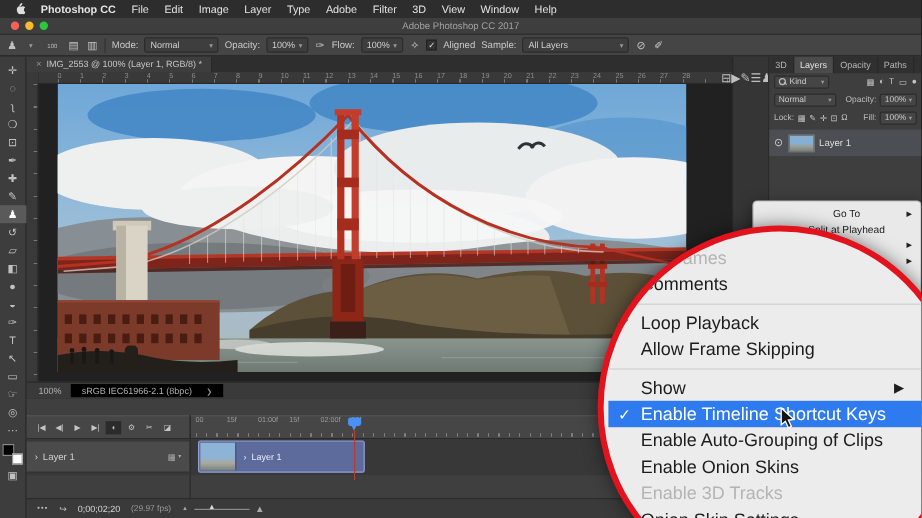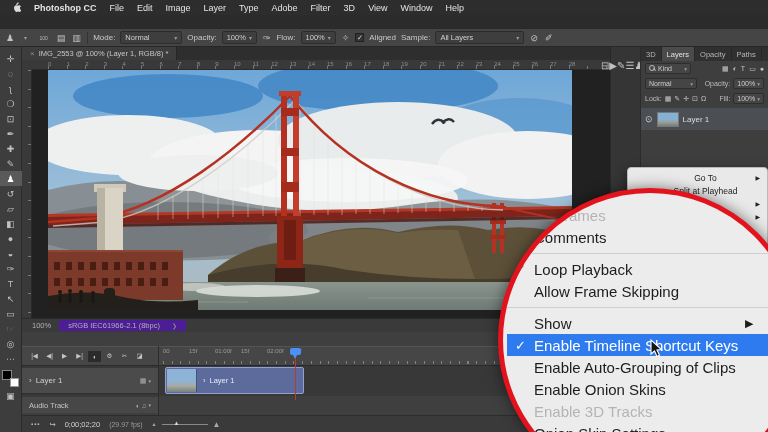--- a/index.html
+++ b/index.html
@@ -57,21 +57,21 @@
     background:repeating-linear-gradient(90deg,#777 0 1px,transparent 1px 18.6px);}
   .vruler{position:absolute;left:0;top:23px;width:10px;height:248px;background:#393939;
     border-right:1px solid #2a2a2a;}
   .vruler::after{content:"";position:absolute;top:0;bottom:0;right:0;width:3px;
     background:repeating-linear-gradient(#777 0 1px,transparent 1px 18.6px);}
   .photo{position:absolute;left:26px;top:23px;width:524px;height:240px;}
   .photo svg{display:block;}
   .docstatus{position:absolute;left:0;top:271px;width:588px;height:14px;background:#3a3a3a;
     border-top:1px solid #2b2b2b;display:flex;align-items:center;gap:8px;padding-left:10px;
     font-size:7.5px;color:#b0b0b0;}
-  .profilebox{background:#4c1d95;padding:1px 9px;display:flex;gap:12px;align-items:center;}
+  .profilebox{background:#000000;padding:1px 9px;display:flex;gap:12px;align-items:center;}
   .profilebox .chv{font-size:6px;color:#888;}
   
   .dockstrip{position:absolute;left:610px;top:47px;width:30px;height:385px;background:#353535;
     border-left:1px solid #282828;display:flex;flex-direction:column;align-items:center;
     padding-top:8px;gap:9px;z-index:3;}
   .dicon{font-size:10px;color:#c0c0c0;}
   .panels{position:absolute;left:640px;top:47px;width:128px;height:385px;background:#3e3e3e;
     border-left:1px solid #2b2b2b;z-index:3;}
   .ptabs{display:flex;height:14px;background:#303030;font-size:7.5px;color:#b5b5b5;}
   .ptab{padding:0 5px;display:flex;align-items:center;border-right:1px solid #282828;}
@@ -174,20 +174,28 @@
         <span class="mitem">Type</span>
         <span class="mitem">Adobe</span>
         <span class="mitem">Filter</span>
         <span class="mitem">3D</span>
         <span class="mitem">View</span>
         <span class="mitem">Window</span>
         <span class="mitem">Help</span>
       </span>
   </div>
 
+  <div class="titlebar">
+    <span class="lights">
+      <span class="light" style="background:#f85f57"></span>
+      <span class="light" style="background:#fdbc2e"></span>
+      <span class="light" style="background:#28c83f"></span>
+    </span>
+    <span>Adobe Photoshop CC 2017</span>
+  </div>
 
   <div class="optionsbar">
     <span class="oicn">♟</span>
     <span class="dd car" style="border:none;background:none">
         <span class="car">▾</span>
       </span>
     <span class="brushprev">
       <span class="bp-c"></span>
       <span class="bp-n">100</span>
     </span>
@@ -512,28 +520,20 @@
       </div>
       <div class="clip">
         <span class="clipthumb"></span>
         <span class="cliplabel">
           <span>›</span>
           <span>Layer 1</span>
         </span>
       </div>
     </div>
     <div class="tdivider"></div>
-    <div class="audiorow">
-      <span>Audio Track</span>
-      <span class="trk-icons">
-        <span>◖</span>
-        <span>♫</span>
-        <span style="font-size:5px">▾</span>
-      </span>
-    </div>
     <div class="tbottom">
       <span style="letter-spacing:1px;font-size:6px">▪▪▪</span>
       <span>↪</span>
       <span style="color:#d5d5d5">0;00;02;20</span>
       <span style="font-size:7px;color:#9a9a9a">(29.97 fps)</span>
       <span class="zoomslider">
         <span class="mt-s">▲</span>
         <span class="ztrack">
             <span class="zthumb">▲</span>
           </span>

